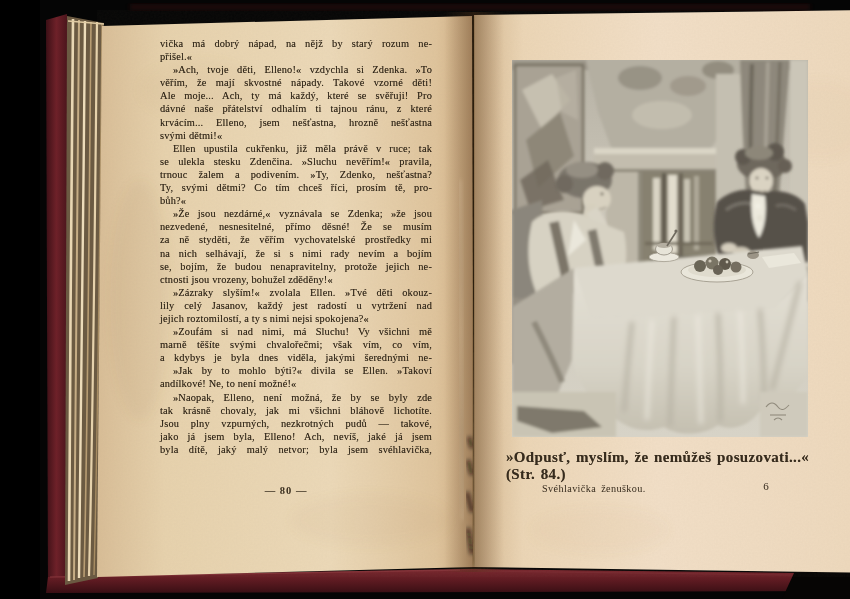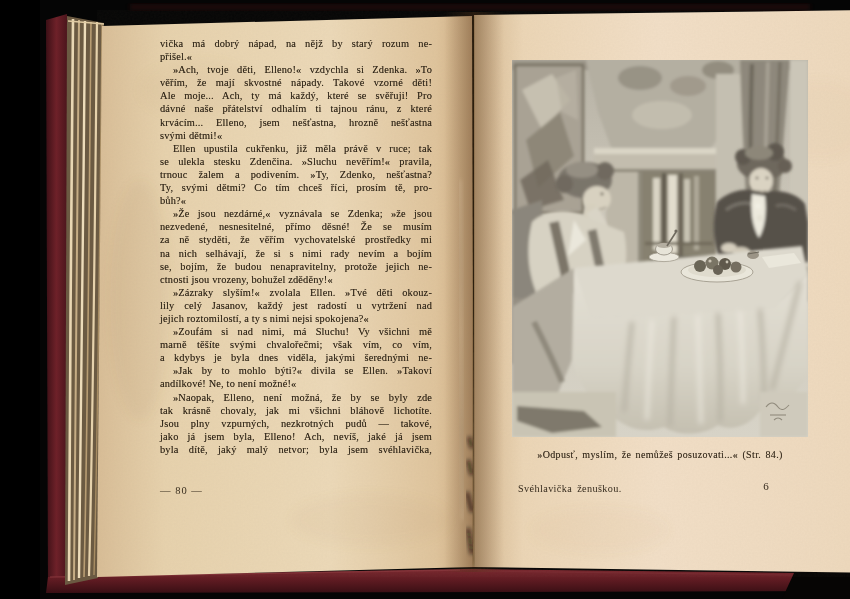--- a/index.html
+++ b/index.html
@@ -6,28 +6,28 @@
   #stage{position:relative;width:850px;height:599px;background:#a3a3a3;overflow:hidden;
          font-family:"Liberation Serif","DejaVu Serif",serif;margin-left:40px;}
   #backdrop{position:absolute;left:0;top:0;}
   
   #left-text{position:absolute;left:120px;top:37px;width:272px;color:#2e2518;
              font-size:10.4px;line-height:13.1px;letter-spacing:.15px;
              text-shadow:0 0 .5px rgba(72,56,36,.55);}
   #left-text .line{text-align:justify;text-align-last:justify;height:13.1px;overflow:visible;white-space:nowrap;}
   #left-text .line.last{text-align-last:left;}
   #left-text .line.indent{text-indent:13px;}
-  #page-number{position:absolute;left:120px;top:485px;width:252px;text-align:left;
-               color:#3a2f1f;font-size:10.5px;letter-spacing:1px;}
+  #page-number{position:absolute;left:120px;top:485px;width:252px;text-align:center;
+               color:#3a2f1f;font-size:10.5px;letter-spacing:1px;font-weight:bold;}
   
   #illustration{position:absolute;left:472px;top:60px;width:296px;height:377px;}
-  #caption{position:absolute;left:466px;top:449px;width:308px;text-align:center;
-           color:#362b1d;font-size:10px;letter-spacing:.35px;word-spacing:1.5px;
-           text-shadow:0 0 .5px rgba(70,55,35,.5);}
-  #footer-title{position:absolute;left:478px;top:483px;color:#362b1d;font-size:10.2px;
+  #caption{position:absolute;left:466px;top:449px;width:308px;
+           color:#362b1d;font-size:15px;letter-spacing:.35px;word-spacing:1.5px;
+           text-shadow:0 0 .5px rgba(70,55,35,.5);font-weight:bold;}
+  #footer-title{position:absolute;left:502px;top:483px;color:#362b1d;font-size:10.2px;
                 letter-spacing:.4px;word-spacing:2px;}
   #footer-page{position:absolute;left:716px;top:480px;width:20px;text-align:center;
                color:#362b1d;font-size:11px;}
 </style>
 </head>
 <body>
 
 <div id="stage">
 
   <svg id="backdrop" width="850" height="599" viewBox="0 0 850 599">

